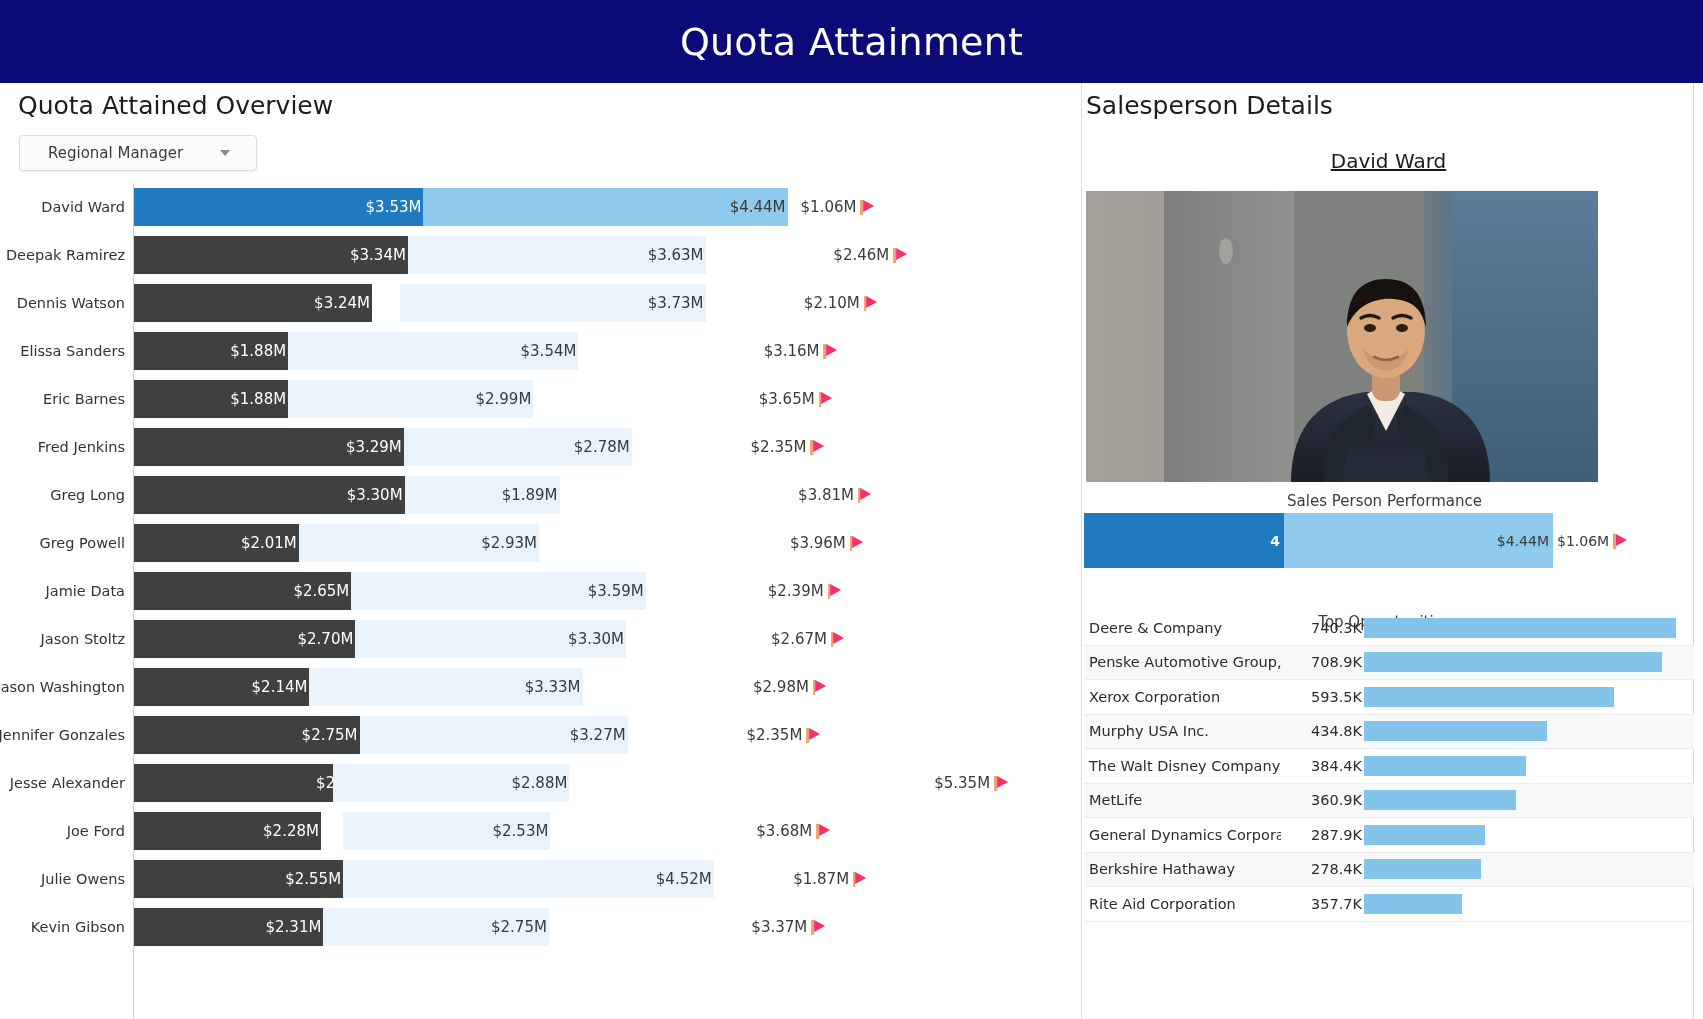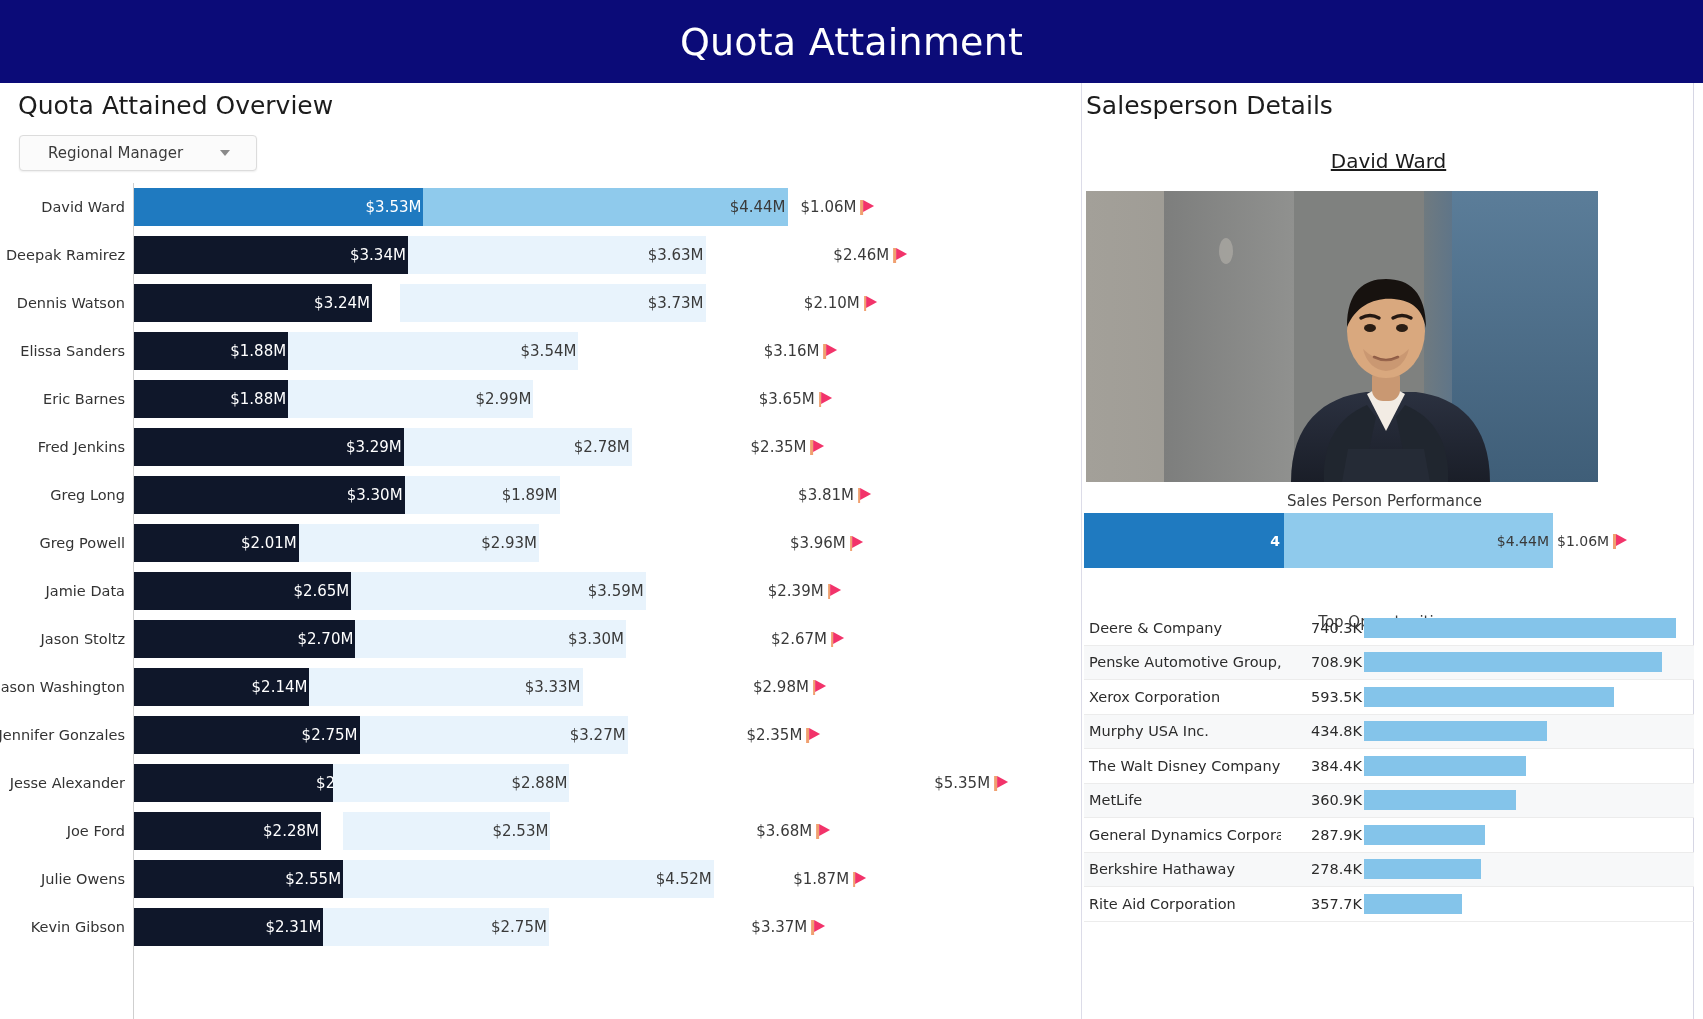--- a/index.html
+++ b/index.html
@@ -107,21 +107,21 @@
     white-space: nowrap;
   }
   .seg {
     position: absolute;
     top: 5px; height: 38px;
     display: flex; align-items: center; justify-content: flex-end;
     font-size: 15px;
     white-space: nowrap;
   }
   .seg span { padding-right: 2px; }
-  .seg-a { background: #0f172a; color: #ffffff; }
+  .seg-a { background: #404040; color: #ffffff; }
   .seg-b { background: #e8f3fc; color: #3a3a3a; }
   .bar-row.selected .seg-a { background: #1f7ac0; color: #ffffff; }
   .bar-row.selected .seg-b { background: #8fcaec; color: #3a3a3a; }
 
   .target {
     position: absolute;
     top: 5px; height: 38px;
     display: flex; align-items: center;
     font-size: 15px; color: #3a3a3a;
     white-space: nowrap;

